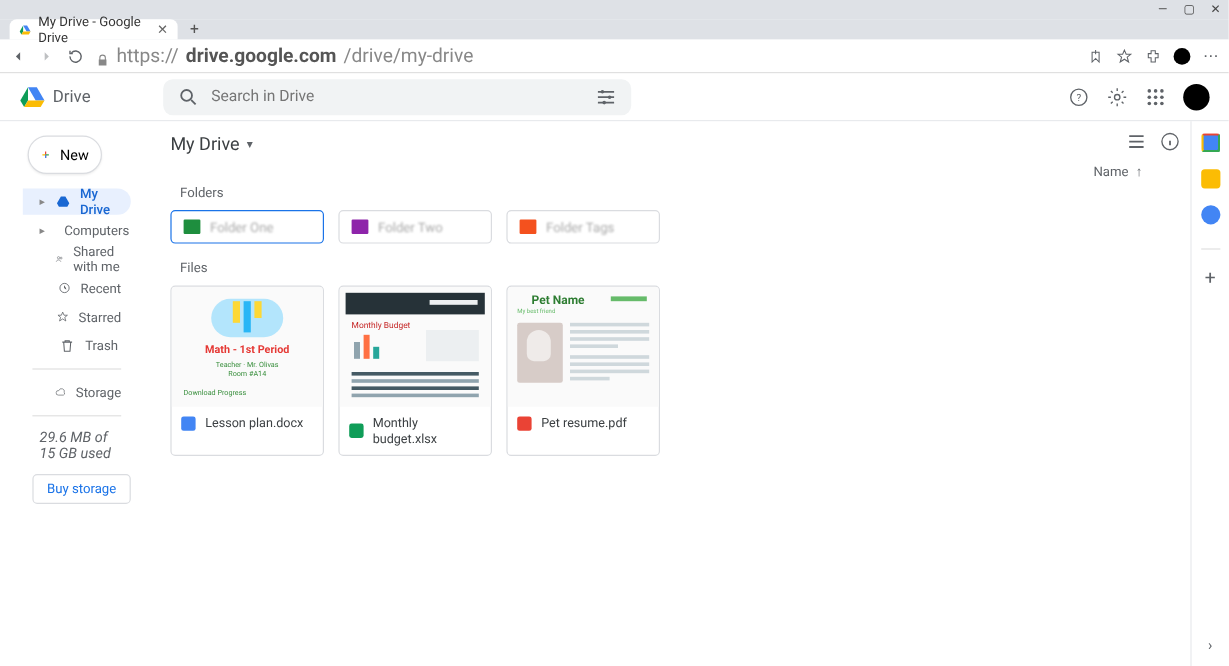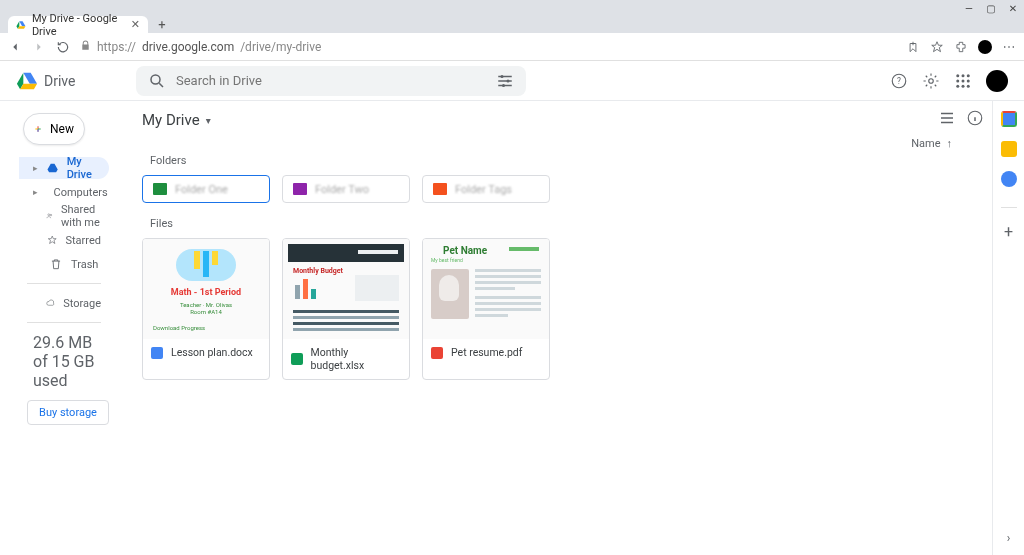--- a/index.html
+++ b/index.html
@@ -8,22 +8,22 @@
 
 .titlebar { height: 16px; background: #dee1e6; display: flex; align-items: center; justify-content: flex-end; padding: 0 6px; gap: 12px; }
 .titlebar .winbtn { width: 10px; height: 10px; display: flex; align-items: center; justify-content: center; color: #444; font-size: 10px; }
 .tabstrip { height: 17px; background: #dee1e6; display: flex; align-items: center; padding-left: 8px; gap: 6px; }
 .tab { background: #fff; height: 17px; border-radius: 6px 6px 0 0; display: flex; align-items: center; padding: 0 8px; gap: 6px; font-size: 11px; color: #333; width: 140px; position: relative; }
 .tab .favicon { width: 12px; height: 12px; }
 .tabclose { color: #666; font-size: 11px; margin-left: auto; }
 .newtab { width: 16px; height: 16px; display: flex; align-items: center; justify-content: center; color: #555; font-size: 13px; }
 .addrbar { height: 28px; background: #fff; border-bottom: 1px solid #e0e0e0; display: flex; align-items: center; padding: 0 8px; gap: 10px; }
 .addrbar .navicon { width: 14px; height: 14px; color: #5f6368; display:flex; align-items:center; justify-content:center; }
-.url { flex: 1; display: flex; gap: 6px; font-size: 12px; color: #888; }
-.url .host { color: #555; }
+.url { flex: 1; display: flex; align-items: center; gap: 6px; font-size: 16px; color: #888; }
+.url .host { color: #555; font-weight: bold; }
 .addr-right { display: flex; align-items: center; gap: 10px; }
 .profile-dot { width: 14px; height: 14px; background: #000; border-radius: 50%; }
 
 
 .drive-header { height: 40px; display: flex; align-items: center; padding: 0 16px; gap: 12px; border-bottom: 1px solid #e8eaed; }
 .drive-logo { display: flex; align-items: center; gap: 6px; width: 108px; }
 .drive-logo-txt { font-size: 14px; color: #5f6368; }
 .searchwrap { flex: 0 0 390px; background: #f1f3f4; border-radius: 8px; height: 30px; display: flex; align-items: center; padding: 0 12px; gap: 10px; }
 .searchwrap input { border: none; background: transparent; outline: none; flex: 1; font-size: 13px; color: #404040; }
 .hdr-right { margin-left: auto; display: flex; align-items: center; gap: 14px; }
@@ -32,21 +32,21 @@
 
 
 .layout { display: flex; height: calc(555px - 16px - 17px - 28px - 40px); }
 .sidebar { width: 128px; padding: 8px 19px; display: flex; flex-direction: column; gap: 2px; }
 .newbtn { margin: 4px 0 10px 4px; width: 62px; height: 32px; border: 1px solid #dadce0; border-radius: 20px; background: #fff; display: flex; align-items: center; gap: 8px; padding: 0 10px; font-size: 12px; box-shadow: 0 1px 2px rgba(0,0,0,.08); }
 .navitem { display: flex; align-items: center; gap: 8px; padding: 4px 8px 4px 14px; border-radius: 0 14px 14px 0; font-size: 11px; color: #5f6368; height: 22px; }
 .navitem.active { background: #e8f0fe; color: #1967d2; font-weight: 500; }
 .navitem .nicon { width: 14px; height: 14px; display:flex; align-items:center; justify-content:center; }
 .navitem .caret { width: 8px; color: #888; font-size: 9px; }
 .side-sep { border: none; border-top: 1px solid #e0e0e0; margin: 6px 8px; }
-.storage { font-size: 16px; color: #5f6368; padding: 2px 8px 6px 14px; }
+.storage { font-size: 12px; color: #5f6368; padding: 2px 8px 6px 14px; font-style: italic; }
 .buybtn { margin: 2px 0 0 8px; border: 1px solid #dadce0; background: #fff; color: #1a73e8; font-size: 11px; padding: 5px 10px; border-radius: 4px; }
 
 .content { flex: 1; padding: 10px 36px 10px 14px; position: relative; }
 .crumb { font-size: 15px; color: #3c4043; display: flex; align-items: center; gap: 6px; margin-bottom: 10px; }
 .toolbar-right { position: absolute; top: 8px; right: 8px; display: flex; gap: 10px; }
 .section-label { font-size: 11px; color: #5f6368; margin: 4px 0 8px 8px; }
 .sortrow { display: flex; justify-content: flex-end; align-items: center; gap: 6px; font-size: 11px; color: #5f6368; padding-right: 4px; margin-top: -2px; margin-bottom: 4px; }
 
 .folder-row { display: flex; gap: 12px; margin-bottom: 14px; }
 .folder { width: 128px; height: 28px; border: 1px solid #dadce0; border-radius: 4px; display: flex; align-items: center; gap: 8px; padding: 0 10px; font-size: 11px; color: #888; }
@@ -62,21 +62,21 @@
 
 .t1-cloud { position:absolute; top:10px; left:50%; transform:translateX(-50%); width:60px; height:32px; background:#b3e5fc; border-radius:16px; }
 .t1-bars { position:absolute; top:12px; left:50%; transform:translateX(-50%); display:flex; gap:3px; }
 .t1-bars div { width:6px; background:#fdd835; }
 .t1-title { position:absolute; top:48px; width:100%; text-align:center; font-size:9px; font-weight:bold; color:#e53935; }
 .t1-sub { position:absolute; top:62px; width:100%; text-align:center; font-size:6px; color:#388e3c; }
 .t1-foot { position:absolute; bottom:8px; left:10px; font-size:6px; color:#388e3c; }
 
 .t2-top { position:absolute; top:5px; left:5px; right:5px; height:18px; background:#263238; }
 .t2-top::after { content:''; position:absolute; right:6px; top:6px; width:40px; height:4px; background:#eceff1; }
-.t2-title { position:absolute; top:28px; left:10px; font-size:7px; color:#c62828;font-weight:bold; }
+.t2-title { position:absolute; top:28px; left:10px; font-size:7px; color:#c62828; }
 .t2-chart { position:absolute; top:38px; left:12px; display:flex; gap:3px; align-items:flex-end; height:22px; }
 .t2-chart div { width:5px; }
 .t2-box { position:absolute; top:36px; right:10px; width:44px; height:26px; background:#eceff1; }
 .t2-bar { position:absolute; height:3px; left:10px; right:10px; }
 
 .t3-title { position:absolute; top:6px; left:20px; font-size:10px; font-weight:bold; color:#2e7d32; }
 .t3-sub { position:absolute; top:18px; left:8px; font-size:5px; color:#66bb6a; }
 .t3-img { position:absolute; top:30px; left:8px; width:38px; height:50px; background:#d7ccc8; border-radius:2px; overflow:hidden; }
 .t3-img::after { content:''; position:absolute; top:6px; left:8px; width:20px; height:26px; background:#efebe9; border-radius:10px 10px 6px 6px; }
 .t3-lines { position:absolute; top:30px; left:52px; right:8px; }
@@ -255,20 +255,30 @@
     <div class="navitem">
       <span class="caret" style="visibility:hidden">▸</span>
       <span class="nicon">
           <svg viewBox="0 0 24 24">
             <circle cx="9" cy="8" r="3" fill="none" stroke="#5f6368" stroke-width="1.5"></circle>
             <circle cx="16" cy="9" r="2.5" fill="none" stroke="#5f6368" stroke-width="1.5"></circle>
             <path fill="none" stroke="#5f6368" stroke-width="1.5" d="M3 19c0-3 3-5 6-5s6 2 6 5"></path>
           </svg>
         </span>
       <span>Shared with me</span>
+    </div>
+    <div class="navitem">
+      <span class="caret" style="visibility:hidden">▸</span>
+      <span class="nicon">
+          <svg viewBox="0 0 24 24">
+            <circle cx="12" cy="12" r="8" fill="none" stroke="#5f6368" stroke-width="1.5"></circle>
+            <path stroke="#5f6368" stroke-width="1.5" d="M12 8v4l3 2"></path>
+          </svg>
+        </span>
+      <span>Recent</span>
     </div>
     <div class="navitem">
       <span class="caret" style="visibility:hidden">▸</span>
       <span class="nicon">
           <svg viewBox="0 0 24 24">
             <path fill="none" stroke="#5f6368" stroke-width="1.5" d="M12 3l2.5 6H21l-5 4 2 7-6-4-6 4 2-7-5-4h6.5z"></path>
           </svg>
         </span>
       <span>Starred</span>
     </div>

